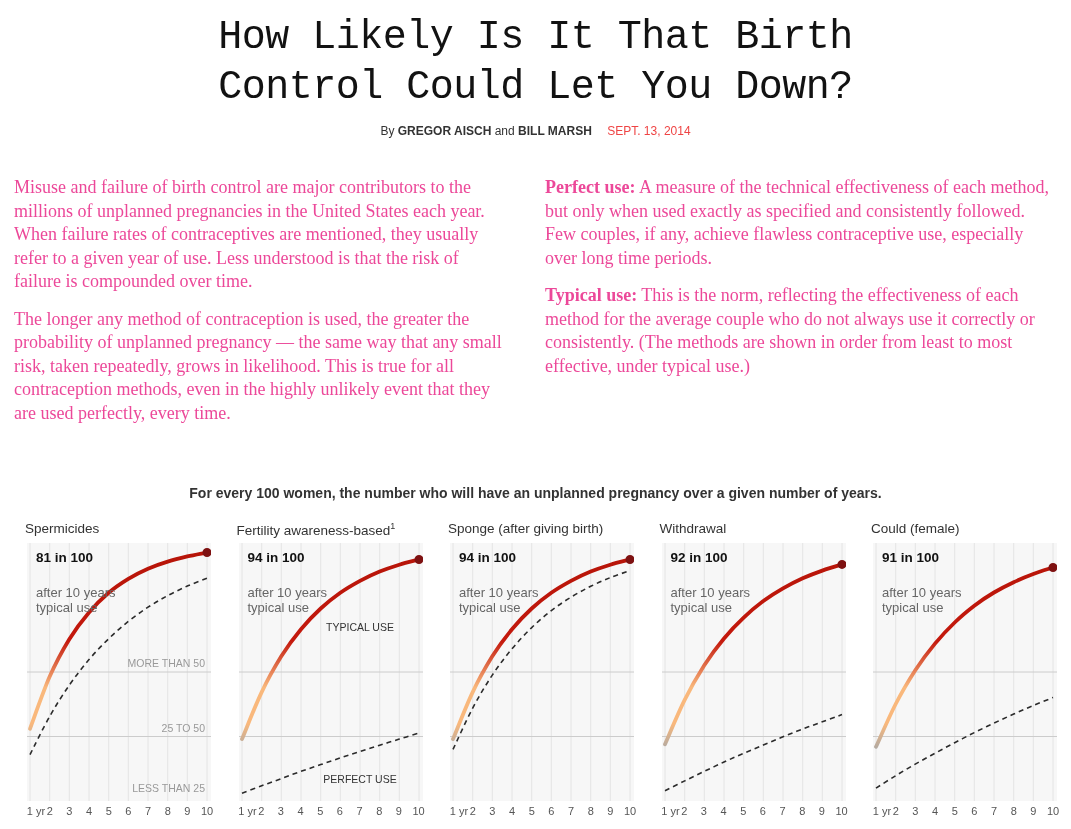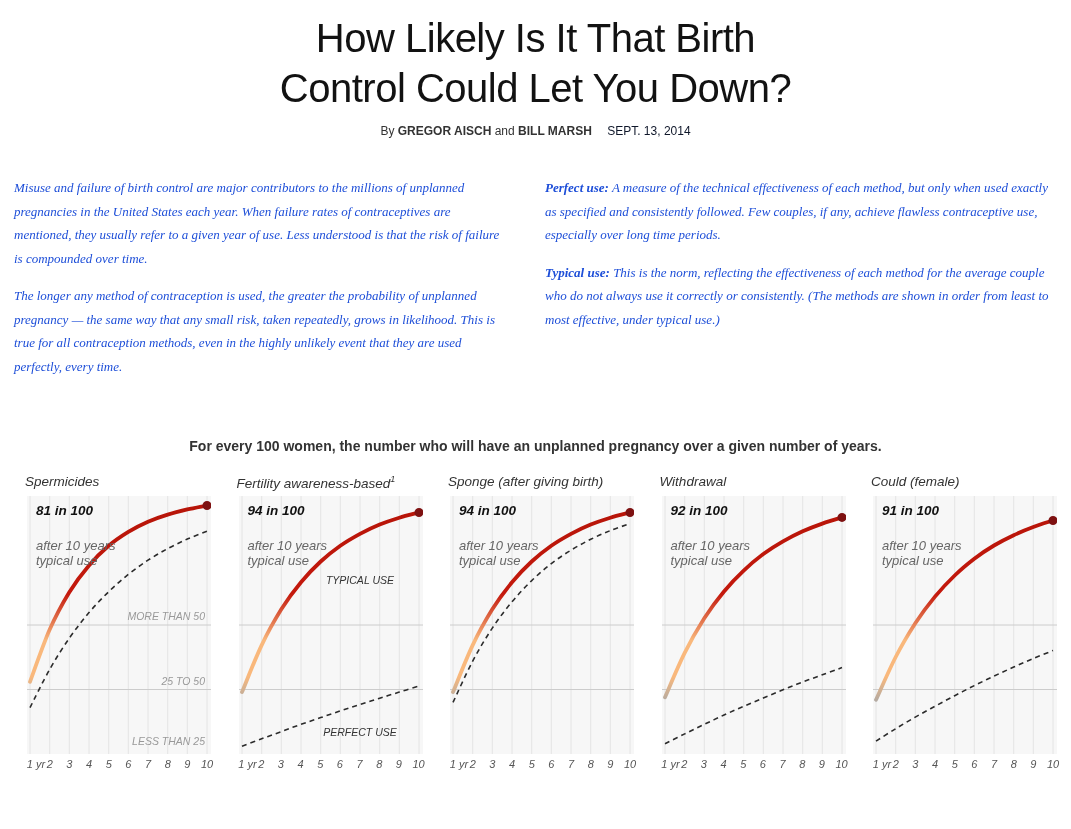--- a/index.html
+++ b/index.html
@@ -3,41 +3,41 @@
 <meta charset="utf-8">
 <style>
   * { margin:0; padding:0; box-sizing:border-box; }
   html,body { background:#fff; }
   body {
     width:1071px; height:829px; overflow:hidden; position:relative;
     font-family:"Liberation Sans", sans-serif; color:#333;
   }
   .headline {
     margin-top:13px; text-align:center;
-    font-family:Liberation Sans, sans-serif; font-weight:400;
+    font-family:Liberation Mono, monospace; font-weight:400;
     font-size:40px; line-height:50px; color:#121212; letter-spacing:-0.5px;
   }
   .byline { margin-top:11px; text-align:center; font-size:12px; color:#333; }
   .byline .author { font-weight:bold; }
-  .byline .date { color:#0f172a; margin-left:12px; }
+  .byline .date { color:#ef4444; margin-left:12px; }
   .intro-row {
     width:1043px; margin:38px auto 0 auto; display:flex; justify-content:space-between;
   }
-  .intro-col { font-family:"Liberation Serif", serif; font-size:13px; line-height:23.5px; color:#1d4ed8;font-style:italic; }
+  .intro-col { font-family:"Liberation Serif", serif; font-size:18px; line-height:23.5px; color:#ec4899; }
   .intro-col.left  { width:496px; }
   .intro-col.right { width:512px; }
   .intro-col p { margin-bottom:14px; }
   .intro-col strong { font-weight:bold; }
   .charts-header {
     margin-top:46px; text-align:center; font-size:14px; font-weight:bold; color:#333;
   }
   .charts-row {
     width:1043px; margin:20px auto 0 auto; display:flex; justify-content:space-between;
   }
-  .chart-column { width:197px;font-style:italic; }
+  .chart-column { width:197px; }
   .chart-title { margin-left:11px; font-size:13.5px; color:#333; height:16px; white-space:nowrap; }
   .chart-title sup { font-size:9px; vertical-align:super; }
   .plot-wrap { position:relative; margin-left:13px; margin-top:6px; width:184px; height:258px; }
   .plot-wrap svg { display:block; }
   .callout { position:absolute; left:9px; top:7px; pointer-events:none; }
   .callout .val { font-size:13.5px; font-weight:bold; color:#111; }
   .callout .sub { font-size:13px; line-height:15px; color:#666; margin-top:20px; }
   .axis-row { position:relative; margin-left:13px; margin-top:4px; width:184px; height:16px; }
   .axis-row span {
     position:absolute; top:0; width:26px; text-align:center;

